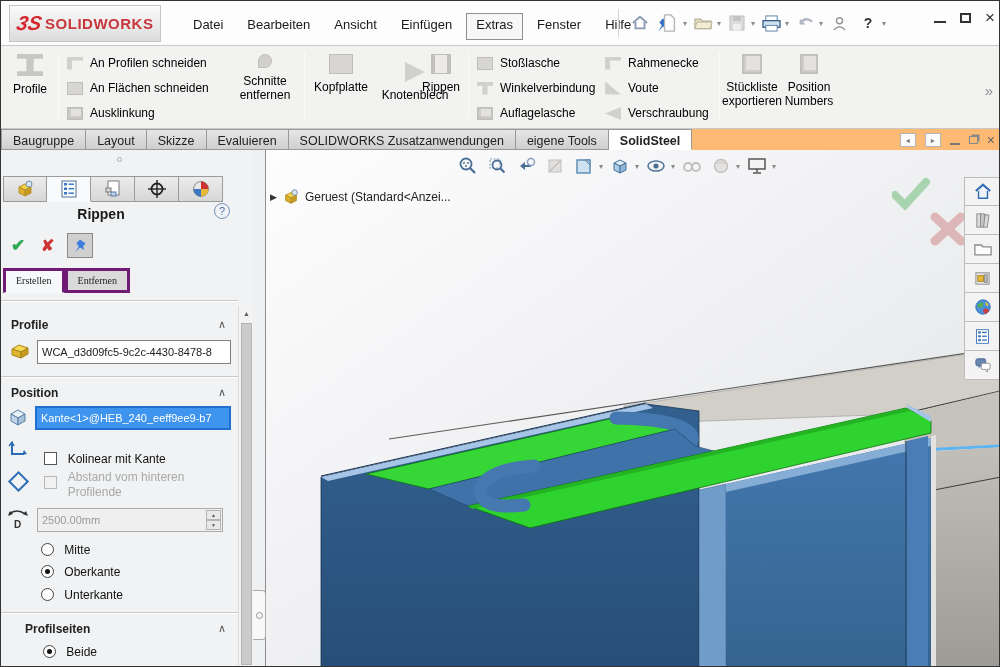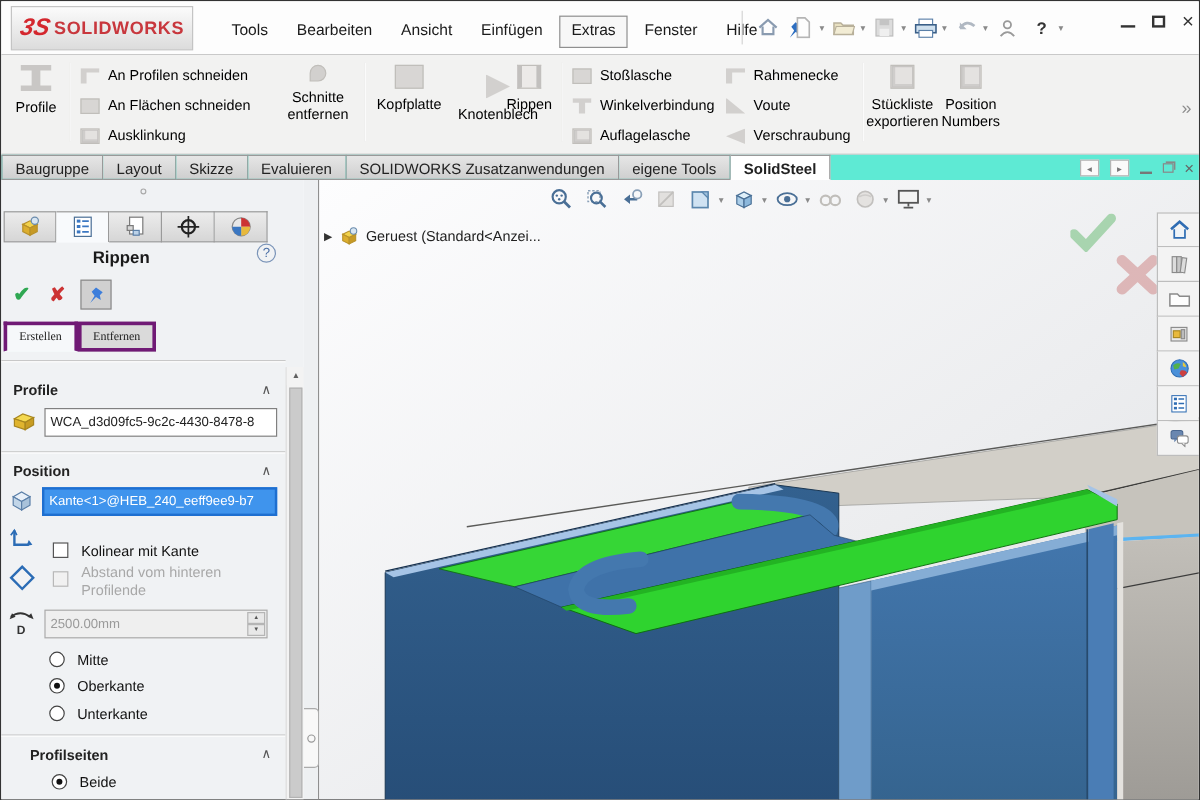--- a/index.html
+++ b/index.html
@@ -36,21 +36,21 @@
   .ri-ibeam{clip-path:polygon(0 0,100% 0,100% 22%,64% 22%,64% 78%,100% 78%,100% 100%,0 100%,0 78%,36% 78%,36% 22%,0 22%);border:none;background:#c9c7c5;}
   .ri-tri{clip-path:polygon(0 0,100% 50%,0 100%);border:none;background:#d2d0ce;}
   .ri-T{clip-path:polygon(0 0,100% 0,100% 32%,66% 32%,66% 100%,34% 100%,34% 32%,0 32%);border:none;background:#d2d0ce;}
   .ri-L{clip-path:polygon(0 0,100% 0,100% 30%,32% 30%,32% 100%,0 100%);border:none;background:#d2d0ce;}
   .ri-wedge{clip-path:polygon(0 0,100% 100%,0 100%);border:none;background:#d2d0ce;}
   .ri-pin{border-radius:50% 50% 50% 0;background:#d2d0ce;}
   .ri-rippen{border-left:4px solid #c2c0be;border-right:4px solid #c2c0be;background:#eceae8;}
   .ri-doc{background:#e4e2e0;box-shadow:inset 0 0 0 1px #c6c4c2, inset 3px -3px 0 0 #cfcdcb;}
   .roverflow{position:absolute;right:8px;top:36px;font-size:15px;color:#8d8d8d;}
   
-  .tabbar{position:absolute;left:0;top:128px;width:1000px;height:21px;background:#5eead4;}
+  .tabbar{position:absolute;left:0;top:128px;width:1000px;height:21px;background:#fdba74;}
   .tabs{position:absolute;left:0;top:0;display:flex;height:21px;}
   .tab{padding:2px 11px 0;font-size:12.5px;color:#222;background:linear-gradient(#e6e6e6,#cfcfcf);border:1px solid #999;border-left:none;display:flex;align-items:center;}
   .tab:first-child{border-left:1px solid #999;}
   .tab.active{background:#fff;font-weight:bold;border-bottom:1px solid #fff;}
   .docctl{position:absolute;right:6px;top:1px;display:flex;gap:9px;align-items:center;height:20px;color:#666;}
   .navbox{width:16px;height:14px;border:1px solid #b5b5b5;font-size:8px;display:flex;align-items:center;justify-content:center;color:#777;background:#fafafa;}
   .dmin{width:10px;height:2px;background:#777;margin-top:7px;}
   .drest{width:9px;height:8px;border:1.5px solid #888;box-shadow:2px -2px 0 -0.5px #888;}
   .dclose{font-size:14px;color:#666;}
   
@@ -109,21 +109,21 @@
 <body>
 
 <div class="app">
 
   <div class="titlebar">
     <div class="logobox">
       <span class="logomark">3S</span>
       <span class="logotext">SOLIDWORKS</span>
     </div>
     <div class="menus">
-      <span class="menu">Tools</span>
+      <span class="menu">Datei</span>
       <span class="menu">Bearbeiten</span>
       <span class="menu">Ansicht</span>
       <span class="menu">Einfügen</span>
       <span class="menu active">Extras</span>
       <span class="menu">Fenster</span>
       <span class="menu">Hilfe</span>
       <span class="menu">
         <svg width="16" height="16" viewBox="0 0 20 20">
             <path d="M10 2 l7 5 -3 3 1 5 -5 -3 -6 6 4.5 -7.5 -3 -4 z" fill="#2e6fc1"></path>
           </svg>

